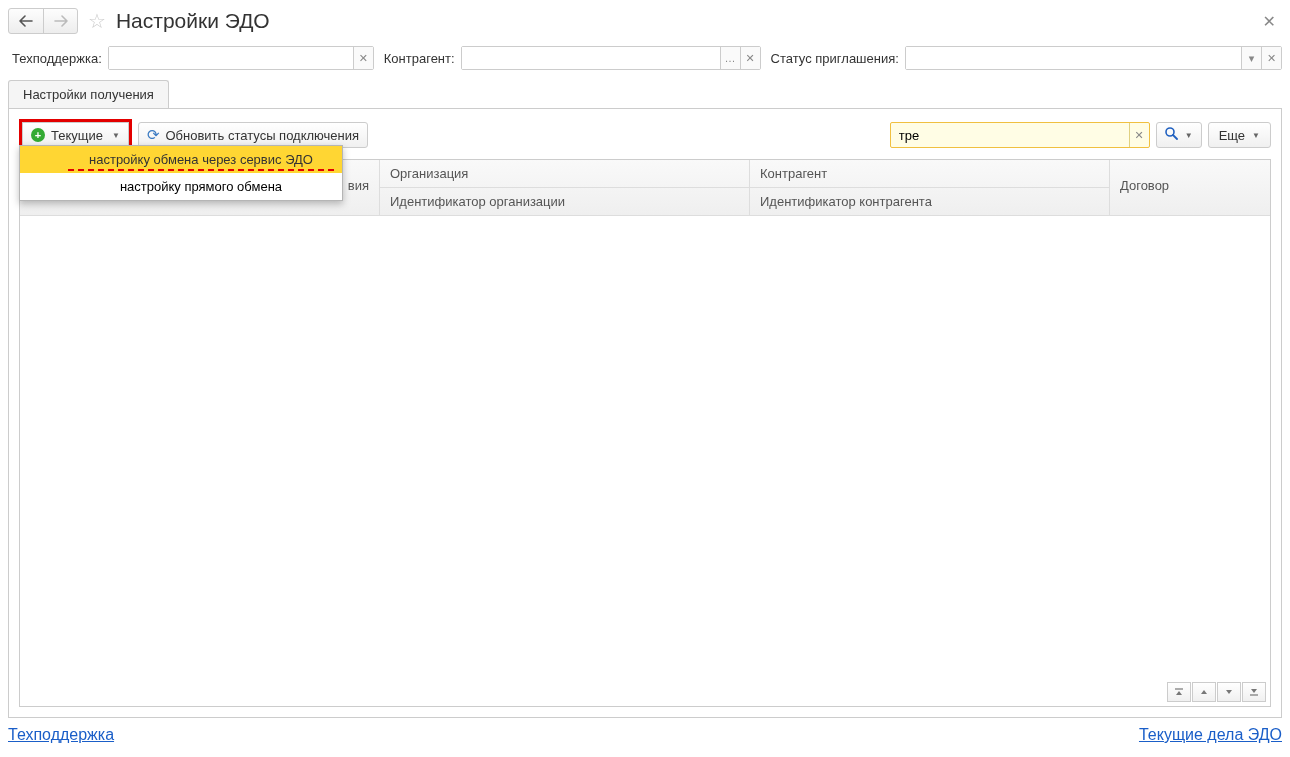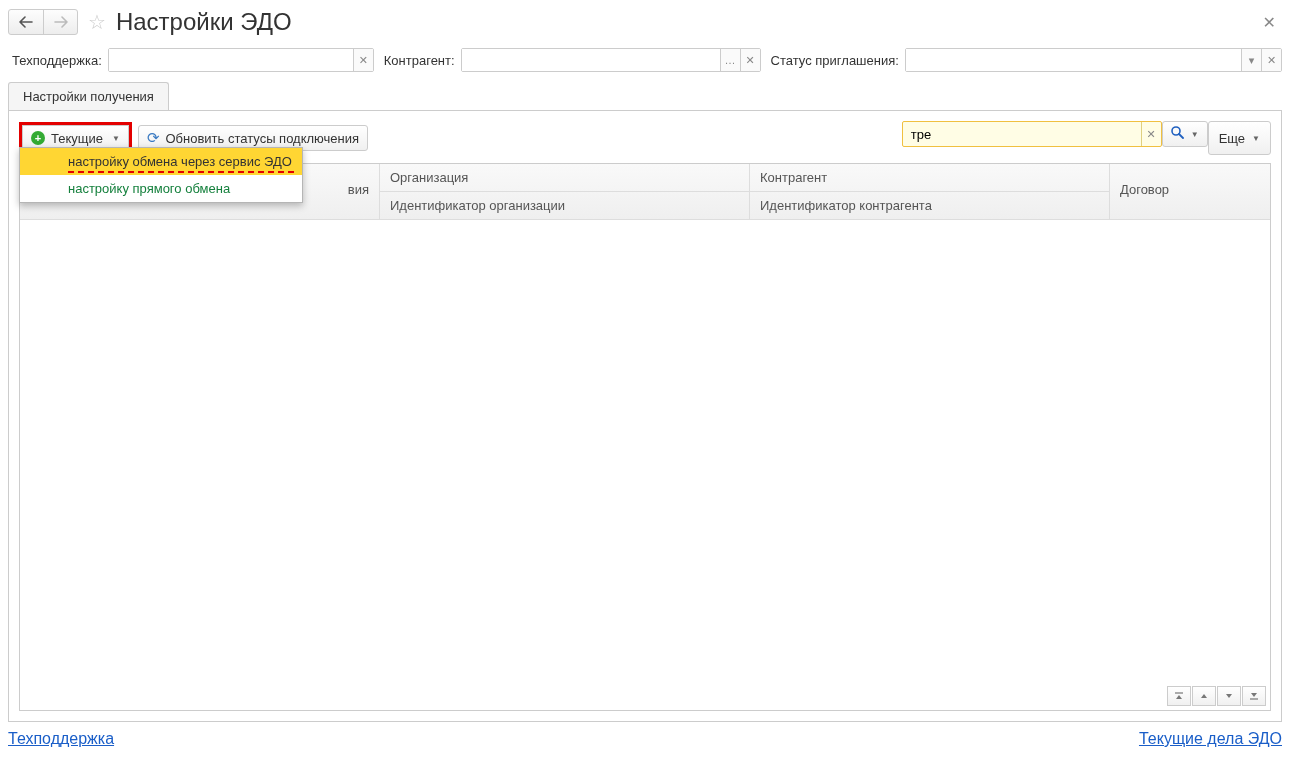--- a/index.html
+++ b/index.html
@@ -3,21 +3,21 @@
 <meta charset="utf-8">
 <style>
 * { box-sizing: border-box; margin: 0; padding: 0; }
 body { font-family: Arial, sans-serif; font-size: 13px; color: #333; background: #fff; padding: 8px; width: 1290px; }
 .top-row { display: flex; align-items: center; gap: 10px; margin-bottom: 12px; }
 .nav-buttons { display: flex; border: 1px solid #ccc; background: linear-gradient(#fdfdfd,#ededed); border-radius: 3px; height: 26px; }
 .nav-btn { width: 34px; display: flex; align-items: center; justify-content: center; cursor: pointer; color: #666; }
 .nav-btn.disabled { color: #bbb; cursor: default; }
 .nav-btn + .nav-btn { border-left: 1px solid #ccc; }
 .star { color: #ccc; font-size: 20px; cursor: pointer; }
-.page-title { font-size: 24px; font-weight: normal; color: #333; }
+.page-title { font-size: 21px; font-weight: normal; color: #333; }
 .close-x { margin-left: auto; color: #888; font-size: 16px; cursor: pointer; padding: 0 6px; }
 
 .filters-row { display: flex; align-items: center; gap: 6px; margin-bottom: 10px; }
 .filters-row .lbl { color: #333; margin-left: 4px; }
 .input-group { display: flex; align-items: stretch; border: 1px solid #ccc; border-radius: 2px; height: 24px; background: #fff; }
 .input-group input { border: none; padding: 0 6px; outline: none; font-size: 13px; }
 .ig-btn { border-left: 1px solid #ccc; width: 20px; display: flex; align-items: center; justify-content: center; color: #888; font-size: 11px; cursor: pointer; background: #fafafa; }
 
 .tabs-container { position: relative; }
 .tabs-header { display: flex; border-bottom: 1px solid #ccc; position: relative; z-index: 1; }
@@ -26,30 +26,30 @@
 .tab-panel { border: 1px solid #ccc; border-top: none; padding: 10px; position: relative; }
 
 .toolbar { display: flex; align-items: center; gap: 6px; margin-bottom: 8px; }
 .btn { border: 1px solid #ccc; background: linear-gradient(#fff,#f0f0f0); border-radius: 3px; height: 26px; display: flex; align-items: center; padding: 0 8px; gap: 6px; cursor: pointer; font-size: 13px; color: #333; }
 .create-btn-wrap { border: 3px solid #e30000; display: inline-flex; }
 .create-btn-wrap .btn { border-radius: 0; }
 .icon-plus { width: 14px; height: 14px; border-radius: 50%; background: #3a3; color: #fff; display: flex; align-items: center; justify-content: center; font-size: 11px; font-weight: bold; line-height: 1; }
 .icon-refresh { color: #3a7ac2; font-size: 15px; }
 .dd-arrow { font-size: 8px; color: #666; margin-left: 3px; }
 
-.toolbar-right { margin-left: auto; display: flex; align-items: flex-start; }
+.toolbar-right { margin-left: auto; display: flex; align-items: flex-end; gap: 6px; }
 .search-box { display: flex; align-items: stretch; border: 1px solid #f0c040; background: #fffde5; border-radius: 2px; height: 26px; width: 260px; }
 .search-box input { border: none; background: transparent; padding: 0 8px; outline: none; flex: 1; font-size: 13px; }
 .search-box .clear { width: 20px; display: flex; align-items: center; justify-content: center; color: #888; font-size: 11px; cursor: pointer; border-left: 1px solid #e0d080; }
 .search-btn { border: 1px solid #ccc; background: linear-gradient(#fff,#f0f0f0); border-radius: 3px; height: 26px; display: flex; align-items: center; padding: 0 8px; gap: 4px; cursor: pointer; }
 .search-btn .mag { color: #2060c0; font-size: 13px; }
-.more-btn { border: 1px solid #ccc; background: linear-gradient(#fff,#f0f0f0); border-radius: 3px; height: 26px; display: flex; align-items: center; padding: 16px 10px; gap: 4px; cursor: pointer; font-size: 13px; }
-
-.dropdown-menu { position: absolute; top: 36px; left: 10px; width: 284px; background: #fff; border: 1px solid #b5b5b5; box-shadow: 0 3px 7px rgba(0,0,0,0.25); z-index: 10; }
-.dropdown-menu .item { padding: 6px 8px 6px 48px; font-size: 13px; color: #15803d; cursor: pointer; position: relative; }
+.more-btn { border: 1px solid #ccc; background: linear-gradient(#fff,#f0f0f0); border-radius: 3px; height: 26px; display: flex; align-items: center; padding: 8px 10px; gap: 4px; cursor: pointer; font-size: 13px; }
+
+.dropdown-menu { position: absolute; top: 36px; left: 10px; width: 324px; background: #fff; border: 1px solid #b5b5b5; box-shadow: 0 3px 7px rgba(0,0,0,0.25); z-index: 10; text-align: center; }
+.dropdown-menu .item { padding: 6px 8px 6px 48px; font-size: 13px; color: #000000; cursor: pointer; position: relative; }
 .dropdown-menu .item.hl { background: #ffd633; color: #333; }
 .dropdown-menu .item.hl::after { content: ""; position: absolute; left: 48px; right: 8px; bottom: 2px; border-bottom: 2px dashed #e30000; }
 
 .grid-wrap { border: 1px solid #ccc; position: relative; }
 .grid-header { display: flex; background: linear-gradient(#f9f9f9,#efefef); border-bottom: 1px solid #ddd; }
 .gh-cell { border-right: 1px solid #ddd; }
 .gh-cell:last-child { border-right: none; }
 .gh-cell .r1, .gh-cell .r2 { padding: 6px 10px; color: #555; }
 .gh-cell .r1 { border-bottom: 1px solid #ddd; }
 .gh-cell.single .r1 { border-bottom: none; padding: 18px 10px; }

